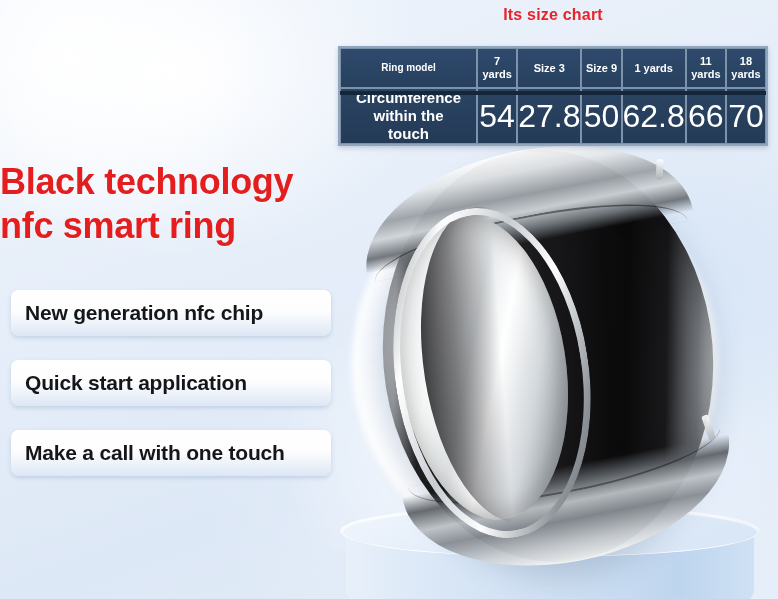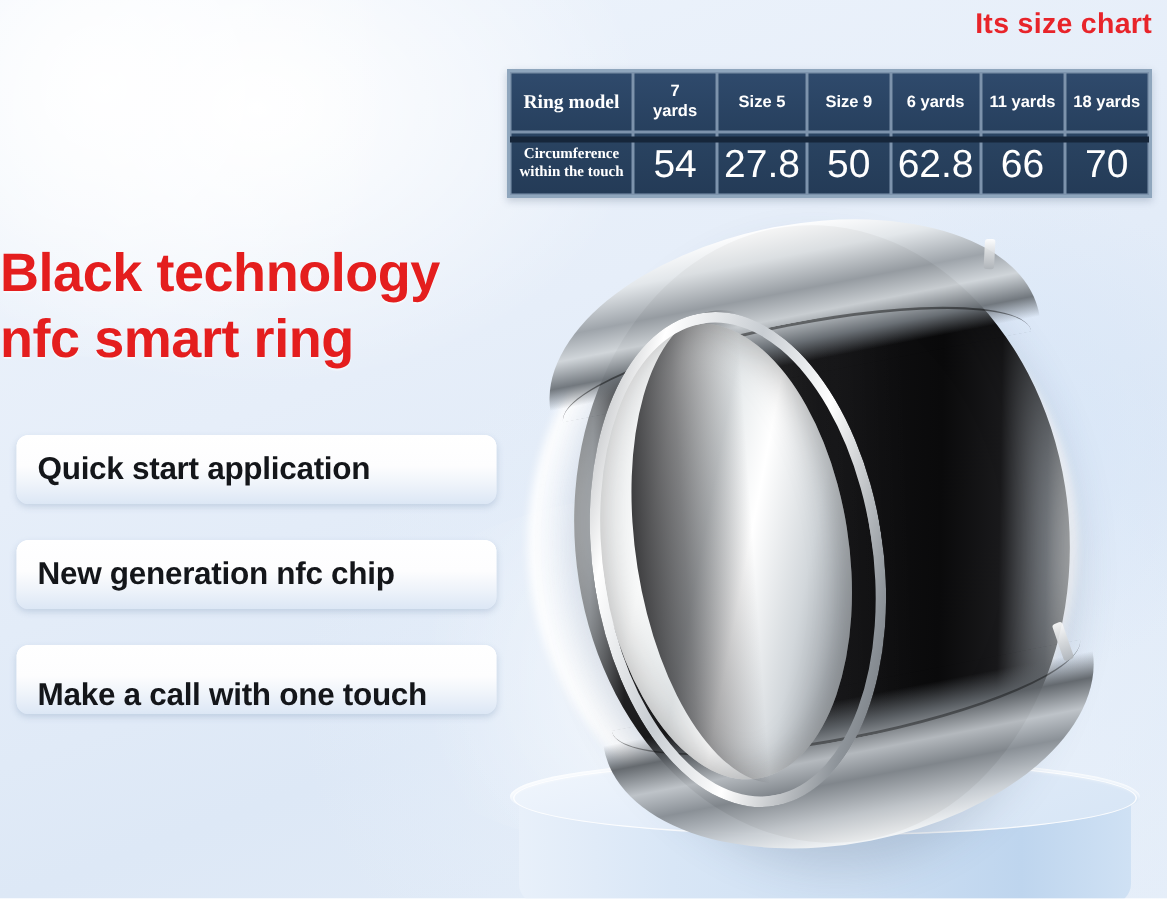--- a/index.html
+++ b/index.html
@@ -235,39 +235,39 @@
     height: 46px;
     margin-bottom: 24px;
     border-radius: 8px;
     background: linear-gradient(180deg, #ffffff 0%, #fdfdfe 45%, #eef3fa 72%, #dce7f5 100%);
     box-shadow:
       0 2px 4px rgba(120,145,180,.30),
       inset 0 1px 0 rgba(255,255,255,.95);
     display: flex;
     align-items: center;
   }
-  .feature-pill:last-child { margin-bottom: 0; align-items: flex-end; }
+  .feature-pill:last-child { margin-bottom: 0; }
   .feature-text {
     padding-left: 14px;
     color: #14161a;
     font-size: 21px;
     font-weight: bold;
     letter-spacing: -.2px;
     white-space: nowrap;
   }
 
   
   .chart-title {
     position: absolute;
     left: 338px;
     top: 6px;
     width: 430px;
-    text-align: right;
+    text-align: center;
     color: #e8242a;
-    font-size: 19px;
+    font-size: 16px;
     font-weight: bold;
     letter-spacing: .2px;
   }
   .size-table {
     position: absolute;
     left: 338px;
     top: 46px;
     width: 430px;
     border-collapse: separate;
     border-spacing: 0;
@@ -284,35 +284,33 @@
     padding: 0;
   }
   .size-table tr.head-row td {
     height: 38px;
     font-size: 11px;
     font-weight: bold;
     line-height: 1.15;
     background: linear-gradient(180deg, #2f4a6c 0%, #27405e 100%);
   }
   .size-table tr.head-row td.label-cell {
-    font-size: 13px;
-    font-family: Liberation Serif, serif;
+    font-size: 10px;
   }
   .size-table tr.value-row td {
     height: 40px;
-    font-size: 26px;
+    font-size: 32px;
     font-weight: 400;
     background: linear-gradient(180deg, #2a4462 0%, #243b57 100%);
   }
   .size-table tr.value-row td.label-cell {
-    font-size: 10px;
+    font-size: 15px;
     font-weight: bold;
     line-height: 1.2;
-    padding: 0 3px;
-    font-family: Liberation Serif, serif;
+    padding: 0 15px;
   }
   .size-table td.label-cell { width: 76px; }
   .size-table td.data-cell  { width: 59px; }
   .divider-strip {
     position: absolute;
     left: 340px;
     top: 91px;
     width: 426px;
     height: 4px;
     background: #16263a;
@@ -351,43 +349,43 @@
     </div>
   </div>
 
   <div class="headline">
     <span>Black technology</span>
     <span class="l2">nfc smart ring</span>
   </div>
 
   <div class="features">
     <div class="feature-pill">
-      <span class="feature-text">Quick start application</span>
+      <span class="feature-text">New generation nfc chip</span>
     </div>
     <div class="feature-pill">
-      <span class="feature-text">New generation nfc chip</span>
+      <span class="feature-text">Quick start application</span>
     </div>
     <div class="feature-pill">
       <span class="feature-text">Make a call with one touch</span>
     </div>
   </div>
 
   <div class="chart-title">Its size chart</div>
 
   <table class="size-table">
     <tbody>
         <tr class="head-row">
       <td class="label-cell">Ring model</td>
       <td class="data-cell">
         <span>7</span><br>
         <span>yards</span>
       </td>
-      <td class="data-cell">Size 5</td>
+      <td class="data-cell">Size 3</td>
       <td class="data-cell">Size 9</td>
-      <td class="data-cell">6 yards</td>
+      <td class="data-cell">1 yards</td>
       <td class="data-cell">11 yards</td>
       <td class="data-cell">18 yards</td>
     </tr>
     <tr class="value-row">
       <td class="label-cell">
         <span>Circumference</span><br>
         <span>within the touch</span>
       </td>
       <td class="data-cell">54</td>
       <td class="data-cell">27.8</td>

